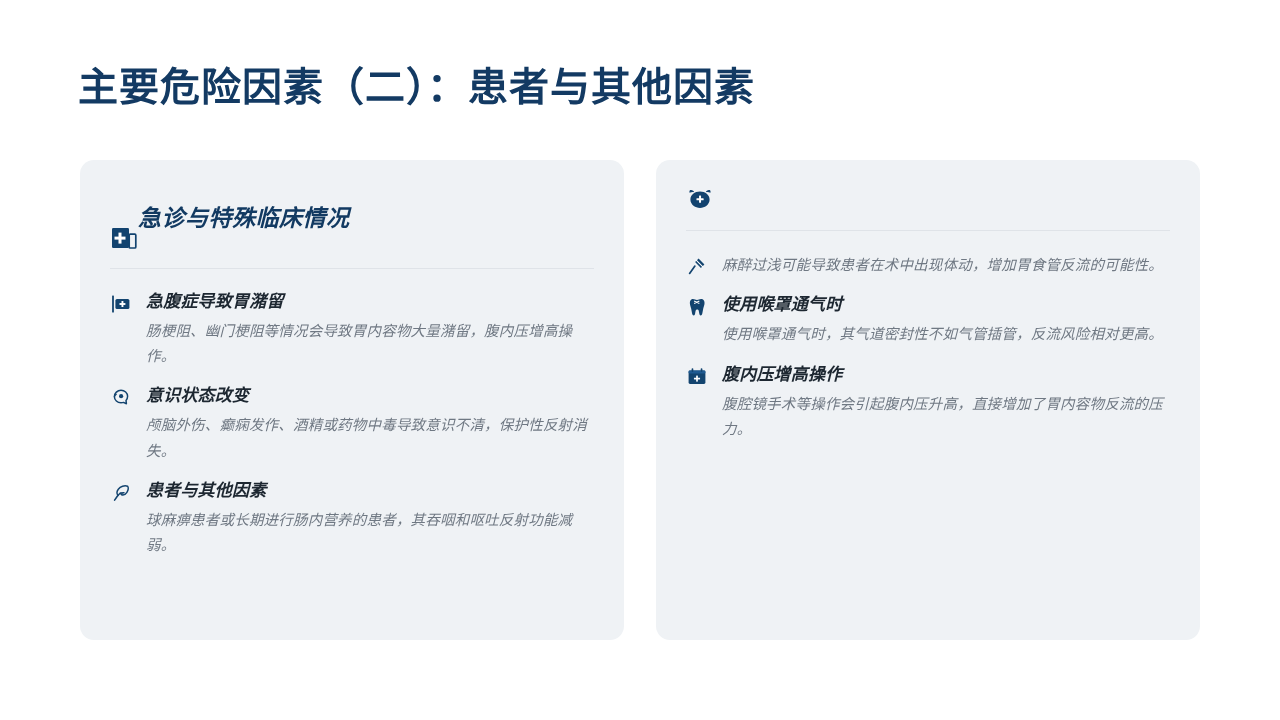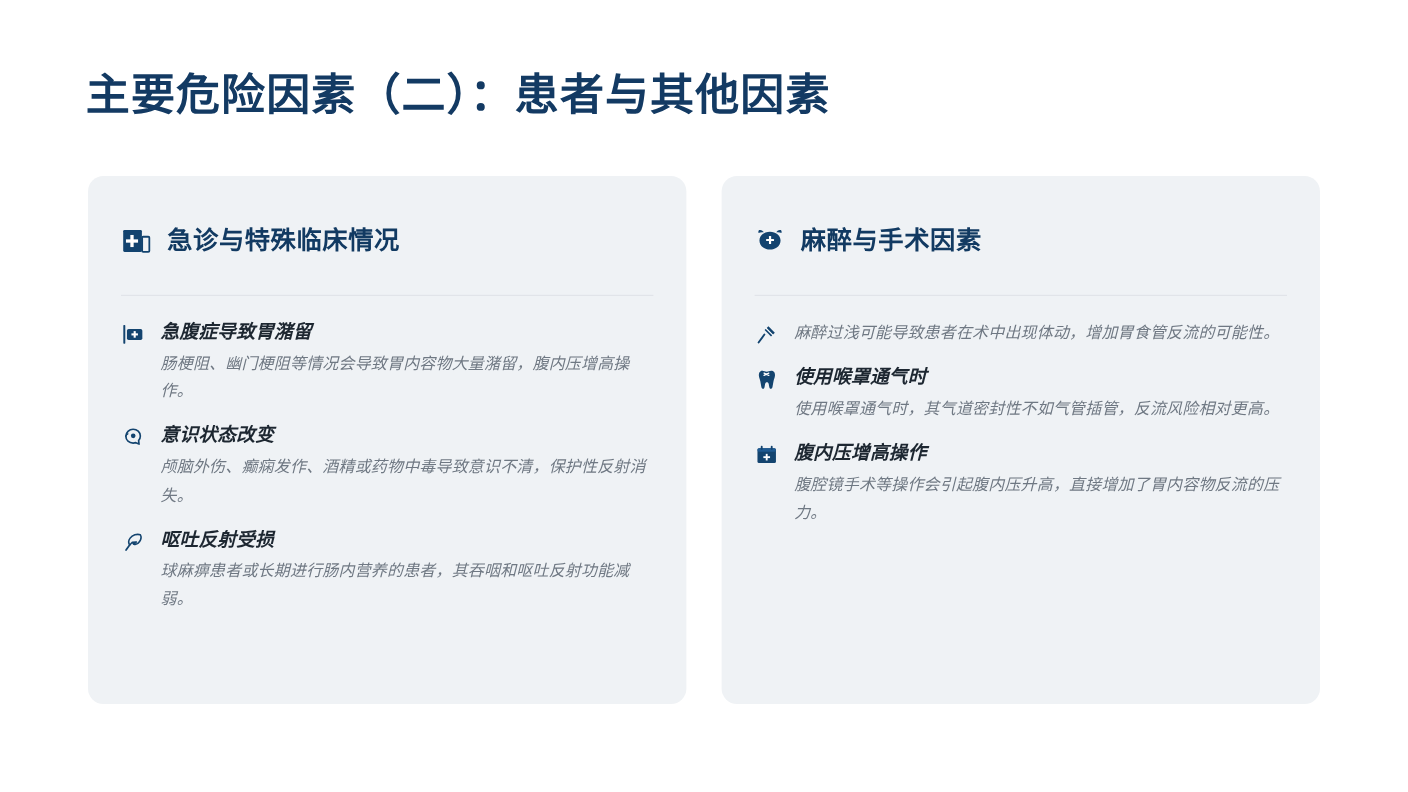--- a/index.html
+++ b/index.html
@@ -53,23 +53,23 @@
     border-radius: 14px;
     padding: 26px 30px 24px 30px;
     box-sizing: border-box;
     display: flex;
     flex-direction: column;
   }
 
   
   .card-header {
     display: flex;
-    align-items: center;
-    gap: 14px;
+    align-items: flex-end;
     padding-bottom: 16px;
+    font-style: italic;
   }
   .card-header-icon {
     width: 28px;
     height: 28px;
     flex: 0 0 28px;
     display: flex;
     align-items: center;
     justify-content: center;
     color: #12436f;
   }
@@ -186,41 +186,40 @@
         </div>
 
         <div class="item">
           <span class="item-icon">
             <svg width="20" height="20" viewBox="0 0 20 20" aria-hidden="true">
               <path d="M16.6 3.2c-3.1-1.1-7.2.2-9.3 3-1.6 2.1-1.5 4.6-.4 6.2l2.4-2.4 3.7-.3-3 1.3.6.7c1.9.6 4.1-.5 5.3-2.4 1.4-2.2 1.5-4.9.7-6.1z" fill="none" stroke="#13446f" stroke-width="1.45" stroke-linejoin="round"></path>
               <path d="M7 12.3 3.6 17.1" fill="none" stroke="#13446f" stroke-width="1.6" stroke-linecap="round"></path>
             </svg>
           </span>
           <div class="item-body">
-            <div class="item-title">呕吐反射受损</div>
+            <div class="item-title">患者与其他因素</div>
             <div class="item-desc">球麻痹患者或长期进行肠内营养的患者，其吞咽和呕吐反射功能减弱。</div>
           </div>
         </div>
 
       </div>
     </section>
 
     <section class="card">
 
       <div class="card-header">
         <span class="card-header-icon">
           <svg width="28" height="26" viewBox="0 0 28 26" aria-hidden="true">
             <path d="M4.2 3.1c1.9-.5 3.5.6 4 2.1-1.6-.3-3.3-.1-4.6.6-.4-1-.1-2.3.6-2.7z" fill="#12436f"></path>
             <path d="M23.8 3.1c-1.9-.5-3.5.6-4 2.1 1.6-.3 3.3-.1 4.6.6.4-1 .1-2.3-.6-2.7z" fill="#12436f"></path>
             <path d="M14 4.6c5.3 0 9.6 3.3 9.6 8 0 2.6-1.3 4.9-3.4 6.4-1.5 1.1-3.7 1.9-6.2 1.9s-4.7-.8-6.2-1.9c-2.1-1.5-3.4-3.8-3.4-6.4 0-4.7 4.3-8 9.6-8z" fill="#12436f"></path>
             <rect x="13.05" y="8.6" width="2.0" height="7.2" rx="0.5" fill="#ffffff"></rect>
             <rect x="10.45" y="11.2" width="7.2" height="2.0" rx="0.5" fill="#ffffff"></rect>
           </svg>
         </span>
-        <h2 class="card-title">麻醉与手术因素</h2>
       </div>
       <div class="card-divider"></div>
 
       <div class="items">
 
         <div class="item">
           <span class="item-icon">
             <svg width="20" height="20" viewBox="0 0 20 20" aria-hidden="true">
               <path d="M11.6 2.6 17.4 8.4 13.9 11.9 8.1 6.1z" fill="#13446f"></path>
               <path d="M9.4 4.4 15.6 10.6" fill="none" stroke="#ffffff" stroke-width="1.1" stroke-linecap="round"></path>

